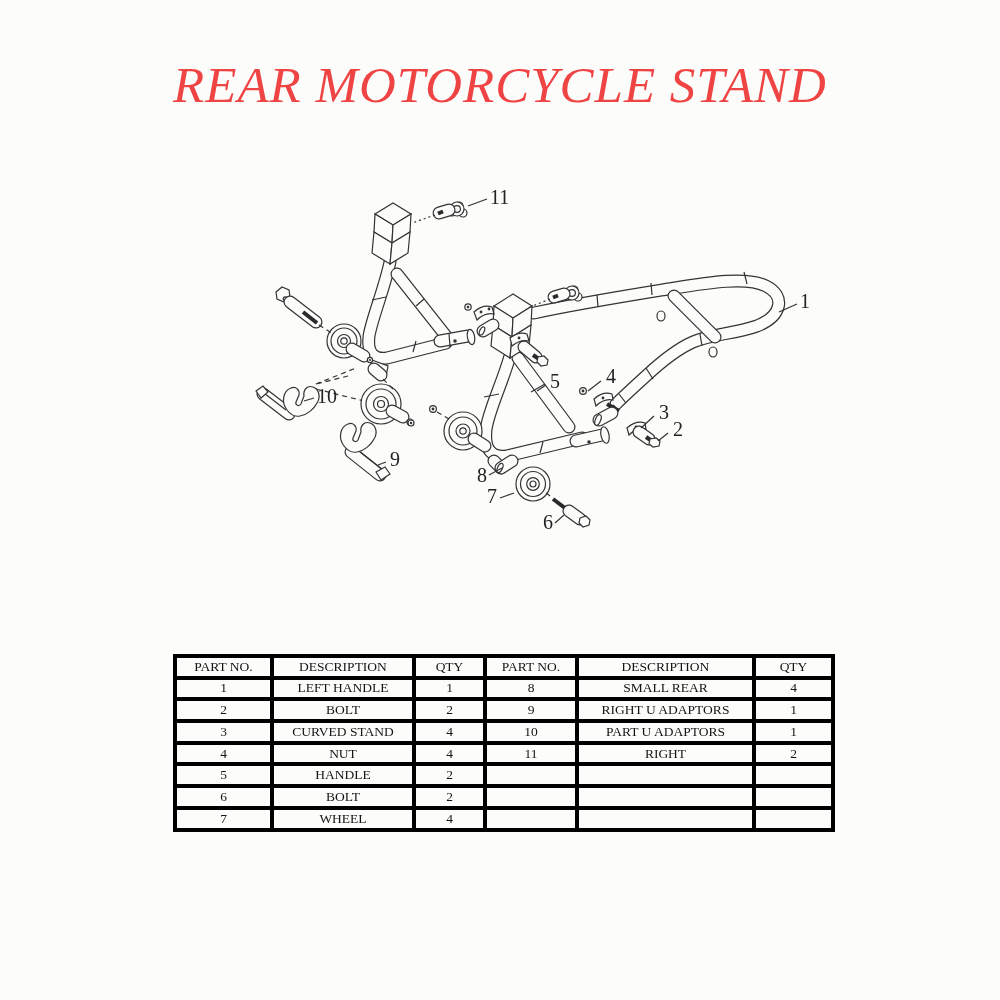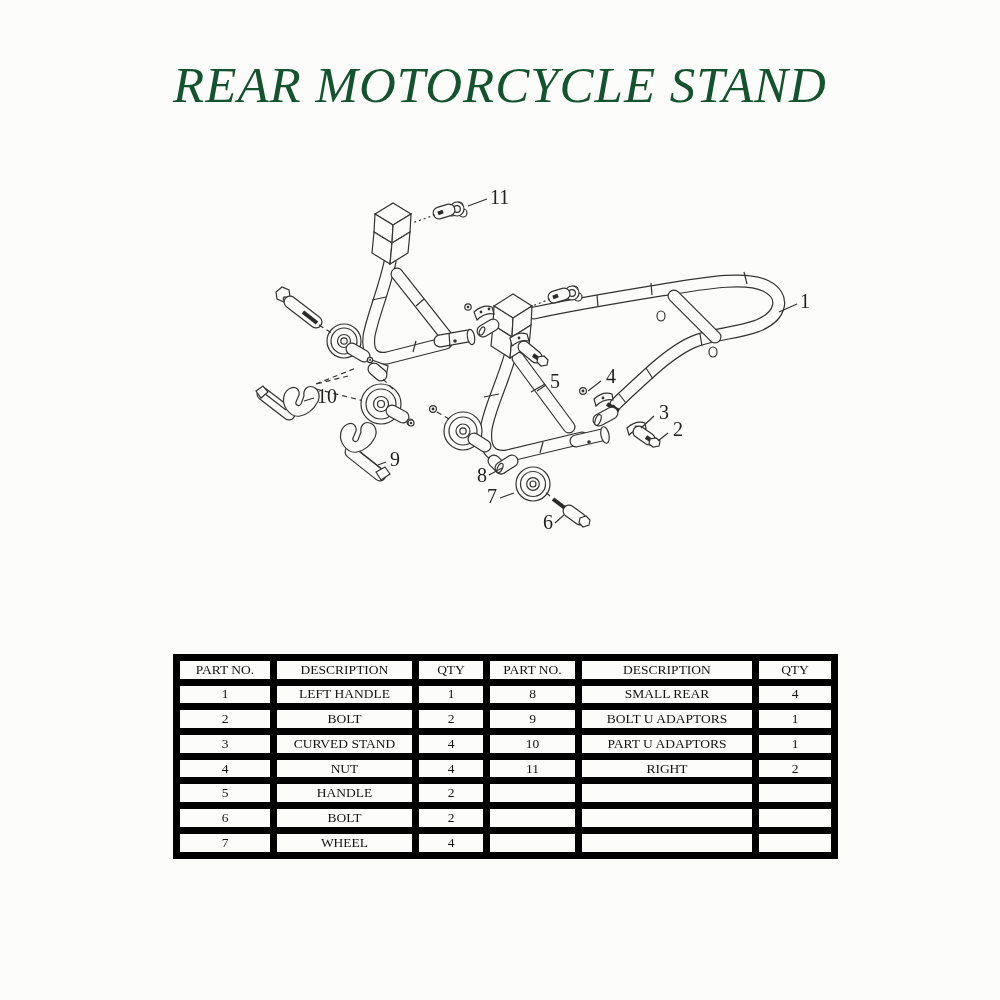--- a/index.html
+++ b/index.html
@@ -6,41 +6,41 @@
   body{
     width:1000px;height:1000px;position:relative;
     background:#fbfbfa;color:#1d1d1d;
     font-family:"Liberation Serif", serif;
     overflow:hidden;
   }
   .page{position:absolute;inset:0;background:#fcfcfb;}
   .page-title{
     position:absolute;top:56px;left:0;width:1000px;margin:0;
     text-align:center;font-style:italic;font-weight:400;
-    font-size:51px;letter-spacing:1px;color:#14532d;
+    font-size:51px;letter-spacing:1px;color:#ef4444;
   }
   svg.diagram{position:absolute;left:0;top:0;}
   
   .to{fill:none;stroke:#333;stroke-width:13;stroke-linecap:round;stroke-linejoin:round;}
   .ti{fill:none;stroke:#fcfcfb;stroke-width:10.6;stroke-linecap:round;stroke-linejoin:round;}
   .ln{fill:none;stroke:#333;stroke-width:1.2;}
   .thk{fill:none;stroke:#2a2a2a;stroke-width:4;stroke-linecap:butt;}
   .fw{fill:#fcfcfb;stroke:#333;stroke-width:1.2;}
   .dot{fill:#333;}
   .dash{stroke-dasharray:5 4;}
   .dotted{stroke-dasharray:2 3;}
   .callout{font:20px "Liberation Serif", serif;fill:#222;}
   table.parts{
     position:absolute;left:173px;top:654px;width:658px;
     border-collapse:collapse;table-layout:fixed;
     font-size:13.5px;color:#141414;
     border:2px solid #1d1d1d;background:#fcfcfb;
   }
   table.parts th, table.parts td{
-    border:7px solid #000000;height:17.7px;padding:0 1px;
+    border:4px solid #000000;height:17.7px;padding:0 1px;
     text-align:center;vertical-align:middle;font-weight:400;
     line-height:1.05;white-space:nowrap;overflow:hidden;margin-top:11px;
   }
 </style>
 </head>
 <body>
 
 <div class="page">
 
   <h1 class="page-title">REAR MOTORCYCLE STAND</h1>
@@ -291,21 +291,21 @@
         <td>1</td>
         <td>8</td>
         <td>SMALL REAR</td>
         <td>4</td>
       </tr>
       <tr>
         <td>2</td>
         <td>BOLT</td>
         <td>2</td>
         <td>9</td>
-        <td>BOLT  U ADAPTORS</td>
+        <td>RIGHT  U ADAPTORS</td>
         <td>1</td>
       </tr>
       <tr>
         <td>3</td>
         <td>CURVED STAND</td>
         <td>4</td>
         <td>10</td>
         <td>PART  U ADAPTORS</td>
         <td>1</td>
       </tr>

